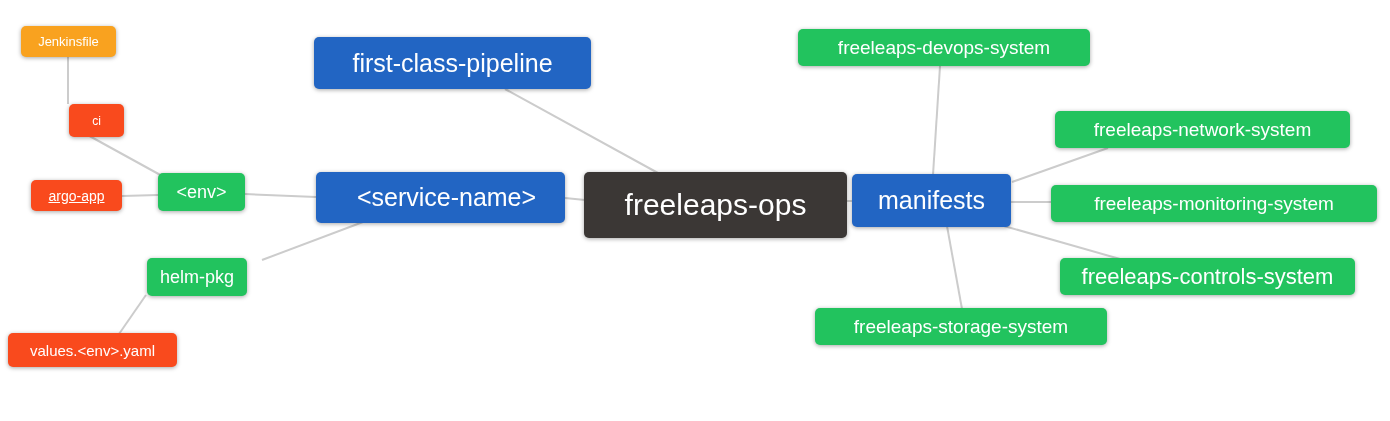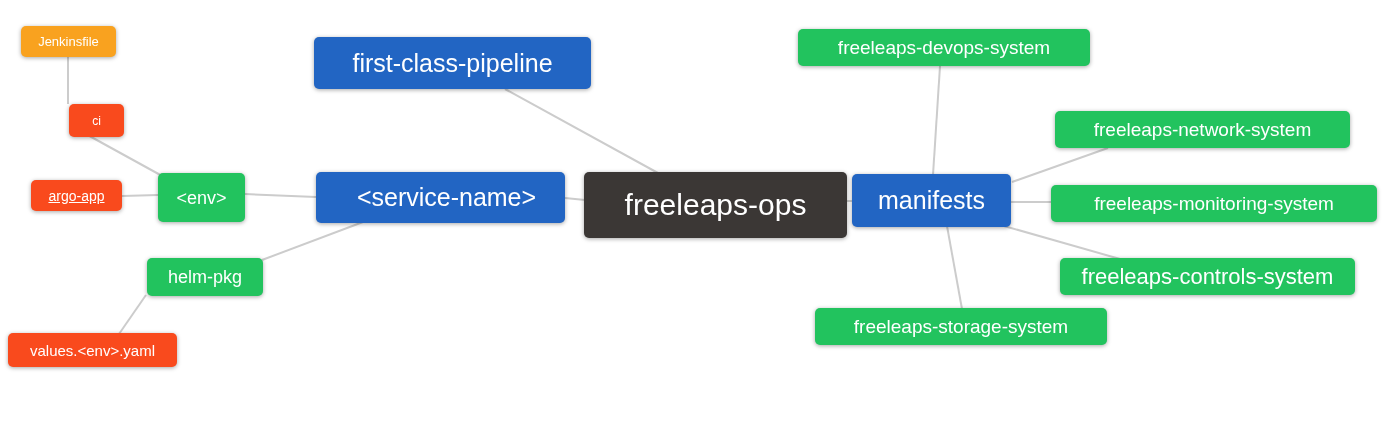--- a/index.html
+++ b/index.html
@@ -51,37 +51,37 @@
       <line x1="947" y1="226" x2="962" y2="309"></line>
     </g>
   </svg>
 
   <div class="node orange" style="left:21px;top:26px;width:95px;height:31px;font-size:13px;">Jenkinsfile</div>
 
   <div class="node red" style="left:53px;top:104px;width:55px;height:33px;font-size:12px;margin-left:16px;">ci</div>
 
   <div class="node red" style="left:31px;top:180px;width:91px;height:31px;font-size:14px;text-decoration:underline;">argo-app</div>
 
-  <div class="node green" style="left:158px;top:173px;width:87px;height:49px;font-size:18px;">&lt;env&gt;</div>
+  <div class="node green" style="left:158px;top:173px;width:87px;height:38px;font-size:18px;">&lt;env&gt;</div>
 
   <div class="node blue" style="left:314px;top:37px;width:277px;height:52px;font-size:25px;">first-class-pipeline</div>
 
   <div class="node blue" style="left:316px;top:172px;width:249px;height:51px;font-size:25px;padding-left:12px;">&lt;service-name&gt;</div>
 
   <div class="node dark" style="left:584px;top:172px;width:263px;height:66px;font-size:30px;">freeleaps-ops</div>
 
   <div class="node blue" style="left:852px;top:174px;width:159px;height:53px;font-size:25px;">manifests</div>
 
   <div class="node green" style="left:798px;top:29px;width:292px;height:37px;font-size:19px;">freeleaps-devops-system</div>
 
   <div class="node green" style="left:1055px;top:111px;width:295px;height:37px;font-size:19px;">freeleaps-network-system</div>
 
   <div class="node green" style="left:1051px;top:185px;width:326px;height:37px;font-size:19px;">freeleaps-monitoring-system</div>
 
   <div class="node green" style="left:1060px;top:258px;width:295px;height:37px;font-size:22px;">freeleaps-controls-system</div>
 
   <div class="node green" style="left:815px;top:308px;width:292px;height:37px;font-size:19px;">freeleaps-storage-system</div>
 
-  <div class="node green" style="left:147px;top:258px;width:116px;height:38px;font-size:18px;text-align:center;">helm-pkg</div>
+  <div class="node green" style="left:147px;top:258px;width:100px;height:38px;font-size:18px;text-align:center;">helm-pkg</div>
 
   <div class="node red" style="left:8px;top:333px;width:169px;height:34px;font-size:15px;">values.&lt;env&gt;.yaml</div>
 
 </div>
 
 </body></html>

